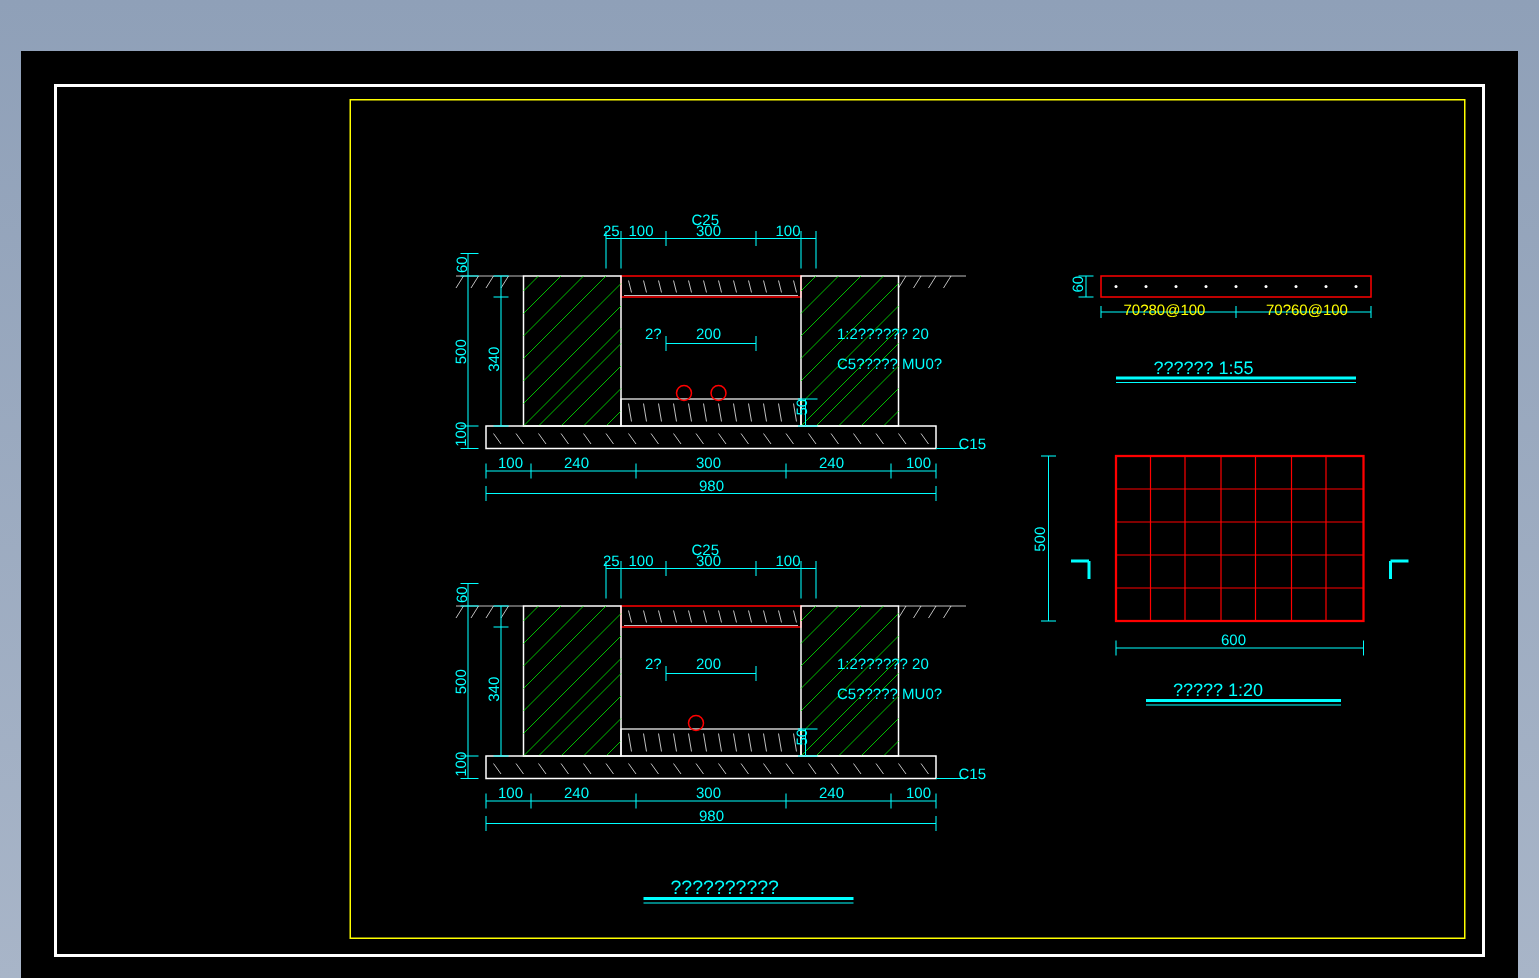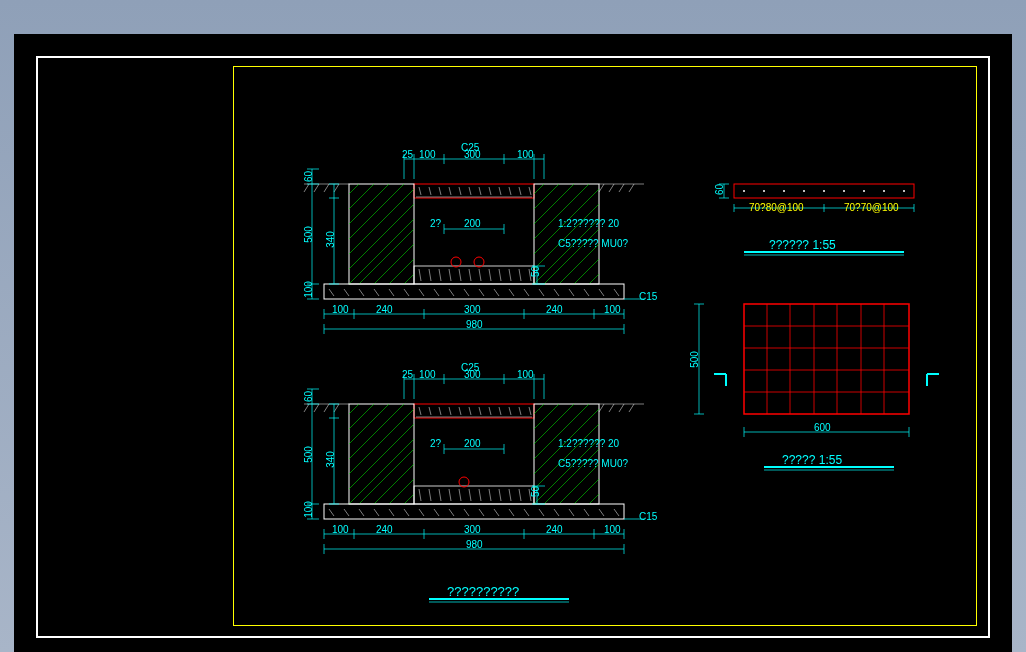--- a/index.html
+++ b/index.html
@@ -456,21 +456,21 @@
   <div class="label" style="left:625px;top:477px">C15</div>
   <div class="label" style="left:318px;top:490px">100</div>
   <div class="label" style="left:362px;top:490px">240</div>
   <div class="label" style="left:450px;top:490px">300</div>
   <div class="label" style="left:532px;top:490px">240</div>
   <div class="label" style="left:590px;top:490px">100</div>
   <div class="label" style="left:452px;top:505px">980</div>
 
   <div class="label" style="left:700px;top:150px;transform:rotate(-90deg)">60</div>
   <div class="label yellow" style="left:735px;top:168px">70?80@100</div>
-  <div class="label yellow" style="left:830px;top:168px">70?70@100</div>
+  <div class="label yellow" style="left:830px;top:168px">70?60@100</div>
   <div class="label" style="left:755px;top:204px;font-size:12px">??????   1:55</div>
 
   <div class="label" style="left:672px;top:320px;transform:rotate(-90deg)">500</div>
   <div class="label" style="left:800px;top:388px">600</div>
-  <div class="label" style="left:768px;top:419px;font-size:12px">?????   1:55</div>
+  <div class="label" style="left:768px;top:419px;font-size:12px">?????   1:20</div>
 
   <div class="label" style="left:433px;top:550px;font-size:13px">??????????</div>
 </div>
 
 </body></html>

